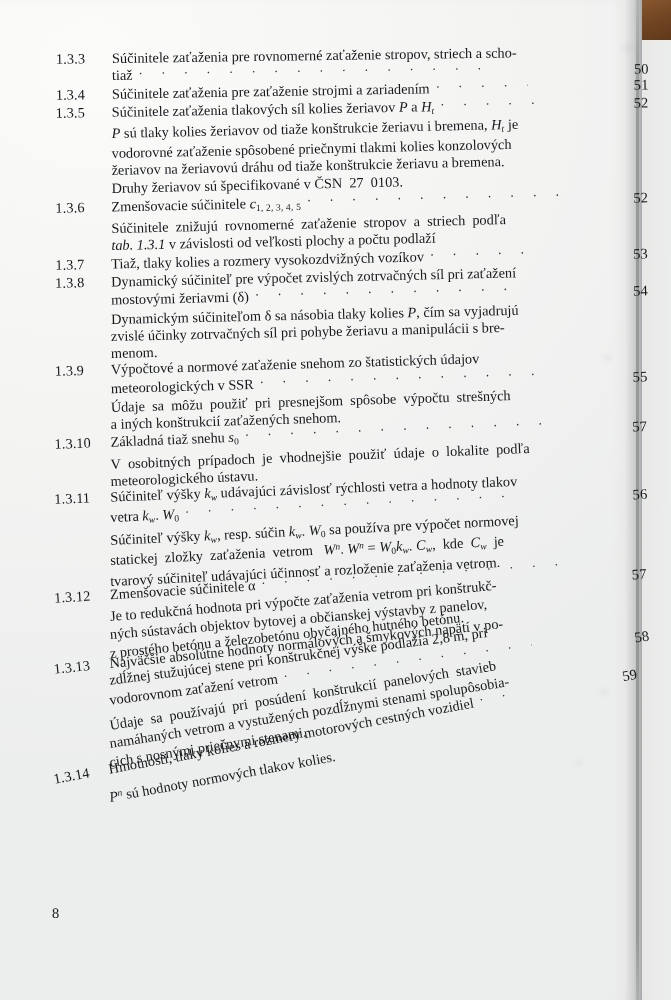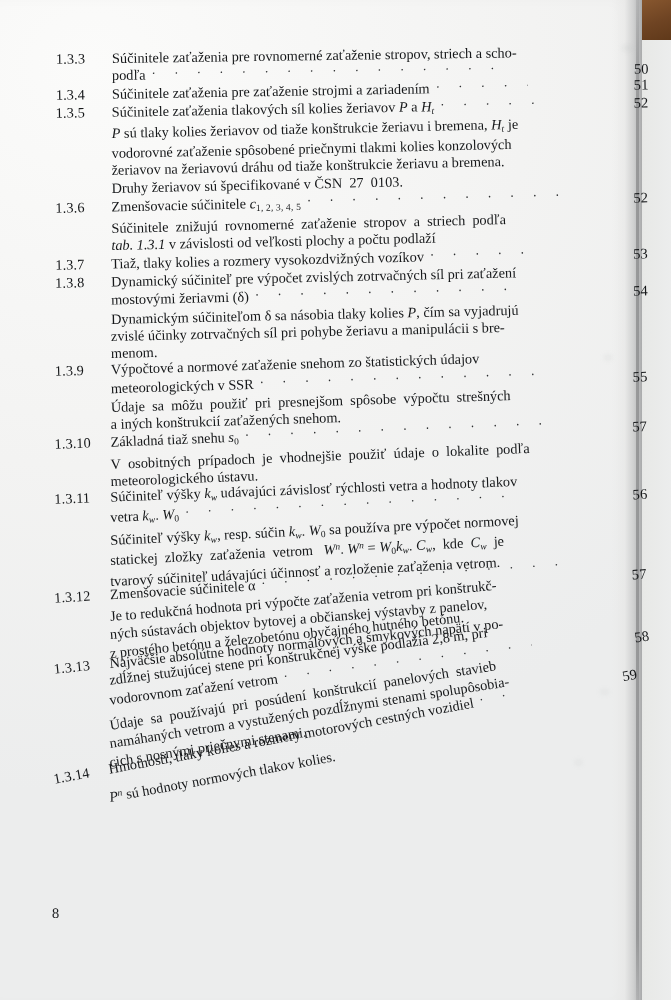--- a/index.html
+++ b/index.html
@@ -220,21 +220,21 @@
   <div class="toc toc-warp">
 
     <div class="entry">
       <div class="line r0">
         <span class="num">1.3.3</span>
         <span class="body-col"><span class="txt">Súčinitele zaťaženia pre rovnomerné zaťaženie stropov, striech a scho-</span></span>
       </div>
       <div class="line r0" style="margin-top:2px;">
         <span class="num"></span>
         <span class="body-col">
-          <span class="txt">podľa</span><span class="leader" style="width:350px;">· · · · · · · · · · · · · · · · · · · ·</span>
+          <span class="txt">tiaž</span><span class="leader" style="width:350px;">· · · · · · · · · · · · · · · · · · · ·</span>
           <span class="pg" style="top:2px;">50</span>
         </span>
       </div>
     </div>
 
     <div class="entry" style="margin-top:3px;">
       <div class="line r1">
         <span class="num">1.3.4</span>
         <span class="body-col">
           <span class="txt">Súčinitele zaťaženia pre zaťaženie strojmi a zariadením</span><span class="leader" style="width:92px;">· · · · ·</span>

